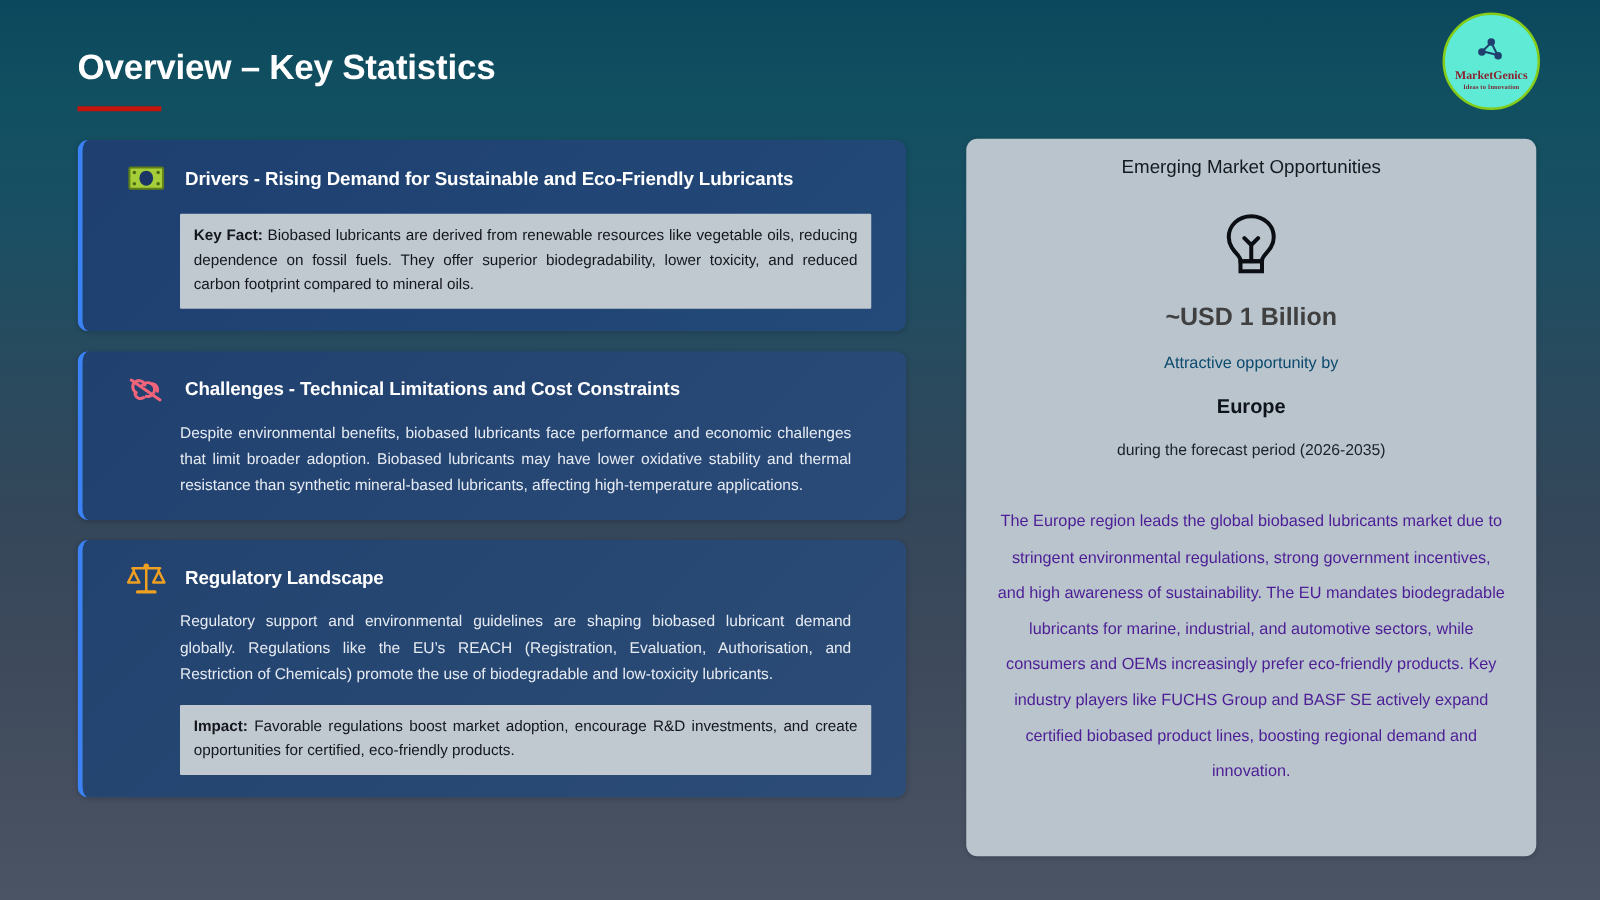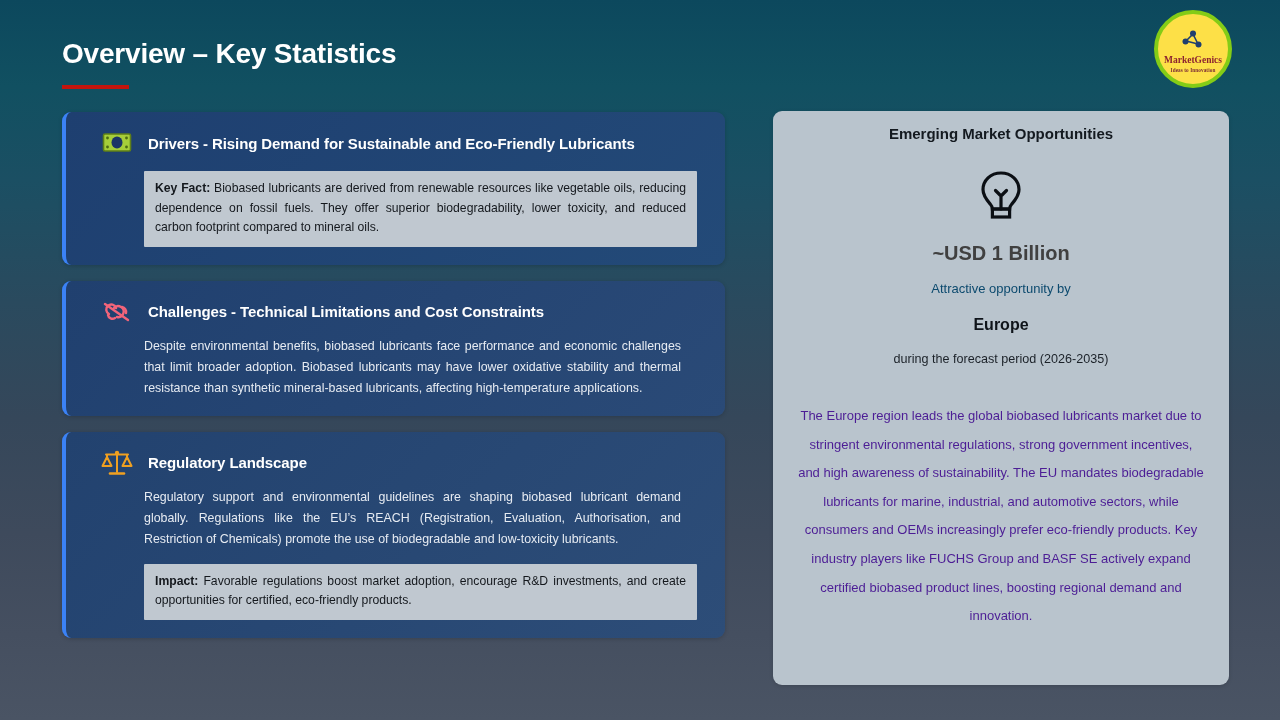--- a/index.html
+++ b/index.html
@@ -45,22 +45,22 @@
   }
 
   
   .logo {
     position: absolute;
     left: 1154px;
     top: 10px;
     width: 78px;
     height: 78px;
     border-radius: 50%;
-    background: #fde047;
-    border: 4px solid #84cc16;
+    background: #5eead4;
+    border: 2px solid #84cc16;
     display: flex;
     flex-direction: column;
     align-items: center;
     justify-content: center;
     overflow: hidden;
   }
   .logo-mark { margin-top: 4px; margin-bottom: 1px; }
   .logo-name {
     font-size: 9.5px;
     font-weight: bold;
@@ -149,21 +149,21 @@
     width: 456px;
     height: 574px;
     background: #b9c4cd;
     border-radius: 9px;
     padding: 14px 20px 10px 20px;
     text-align: center;
     box-shadow: 0 1px 4px rgba(0,0,0,0.15);
   }
   .rp-title {
     font-size: 15px;
-    font-weight: bold;
+    font-weight: normal;
     color: #141a20;
     margin-bottom: 28px;
   }
   .rp-bulb { margin-bottom: 14px; }
   .rp-value {
     font-size: 20px;
     font-weight: bold;
     color: #404040;
     margin-bottom: 16px;
   }

